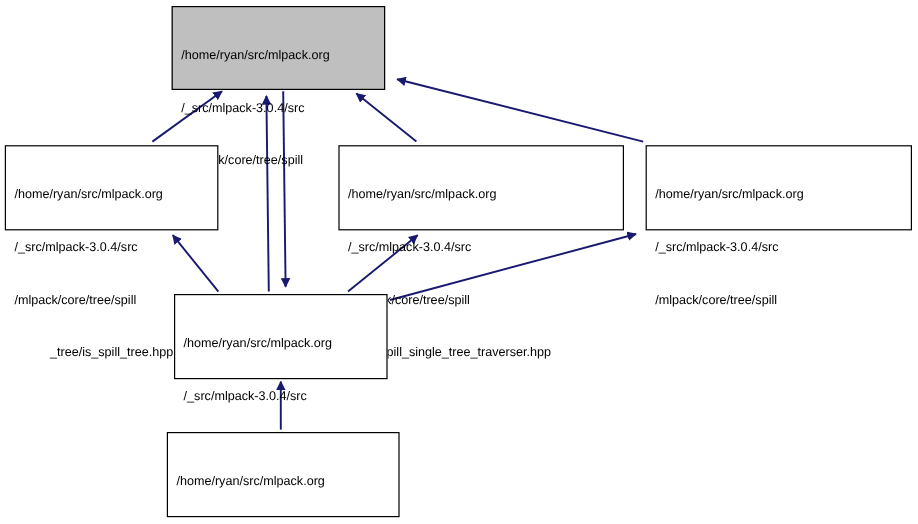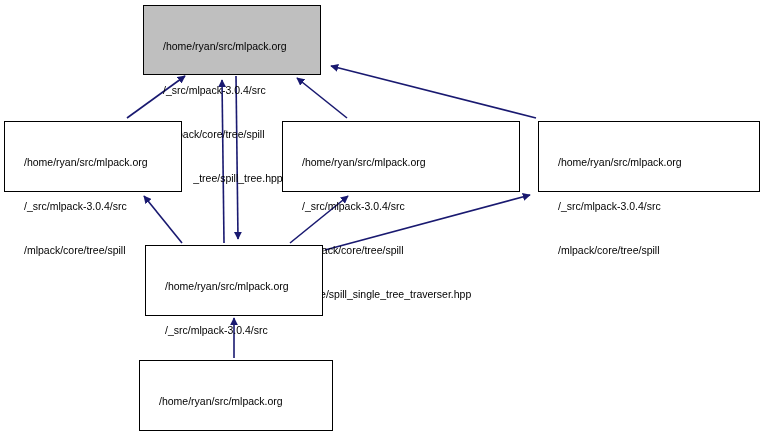--- a/index.html
+++ b/index.html
@@ -25,21 +25,21 @@
   }
   .node {
     position: absolute;
     box-sizing: border-box;
     border: 1px solid #000000;
     background: #ffffff;
     color: #000000;
     font-size: 10.5px;
     line-height: 14.6px;
     white-space: pre;
-    padding: 4px 7px 4px 19px;
+    padding: 4px 7px 4px 7px;
     text-align: left;
   }
   .node.highlight {
     background: #bfbfbf;
   }
   .node .line {
     display: block;
   }
   .node .line.lastline {
     text-align: center;
@@ -94,27 +94,27 @@
 
     <g>
       <path d="M 234,358 L 234,318" stroke="#191970" stroke-width="1.6" fill="none" marker-end="url(#arrow)"></path>
     </g>
   </svg>
 
   <div class="node highlight" style="left:143px; top:5px; width:178px; height:70px;">
     <span class="line">/home/ryan/src/mlpack.org</span>
     <span class="line">/_src/mlpack-3.0.4/src</span>
     <span class="line">/mlpack/core/tree/spill</span>
-    <span class="line lastline">_tree/spill_tree.hpp</span>
   </div>
 
   <div class="node" style="left:4px; top:121px; width:178px; height:71px;">
     <span class="line">/home/ryan/src/mlpack.org</span>
     <span class="line">/_src/mlpack-3.0.4/src</span>
     <span class="line">/mlpack/core/tree/spill</span>
+    <span class="line lastline">_tree/is_spill_tree.hpp</span>
   </div>
 
   <div class="node wide" style="left:282px; top:121px; width:238px; height:71px;">
     <span class="line">/home/ryan/src/mlpack.org</span>
     <span class="line">/_src/mlpack-3.0.4/src</span>
     <span class="line">/mlpack/core/tree/spill</span>
     <span class="line lastline">_tree/spill_single_tree_traverser.hpp</span>
   </div>
 
   <div class="node wide" style="left:538px; top:121px; width:222px; height:71px;">

